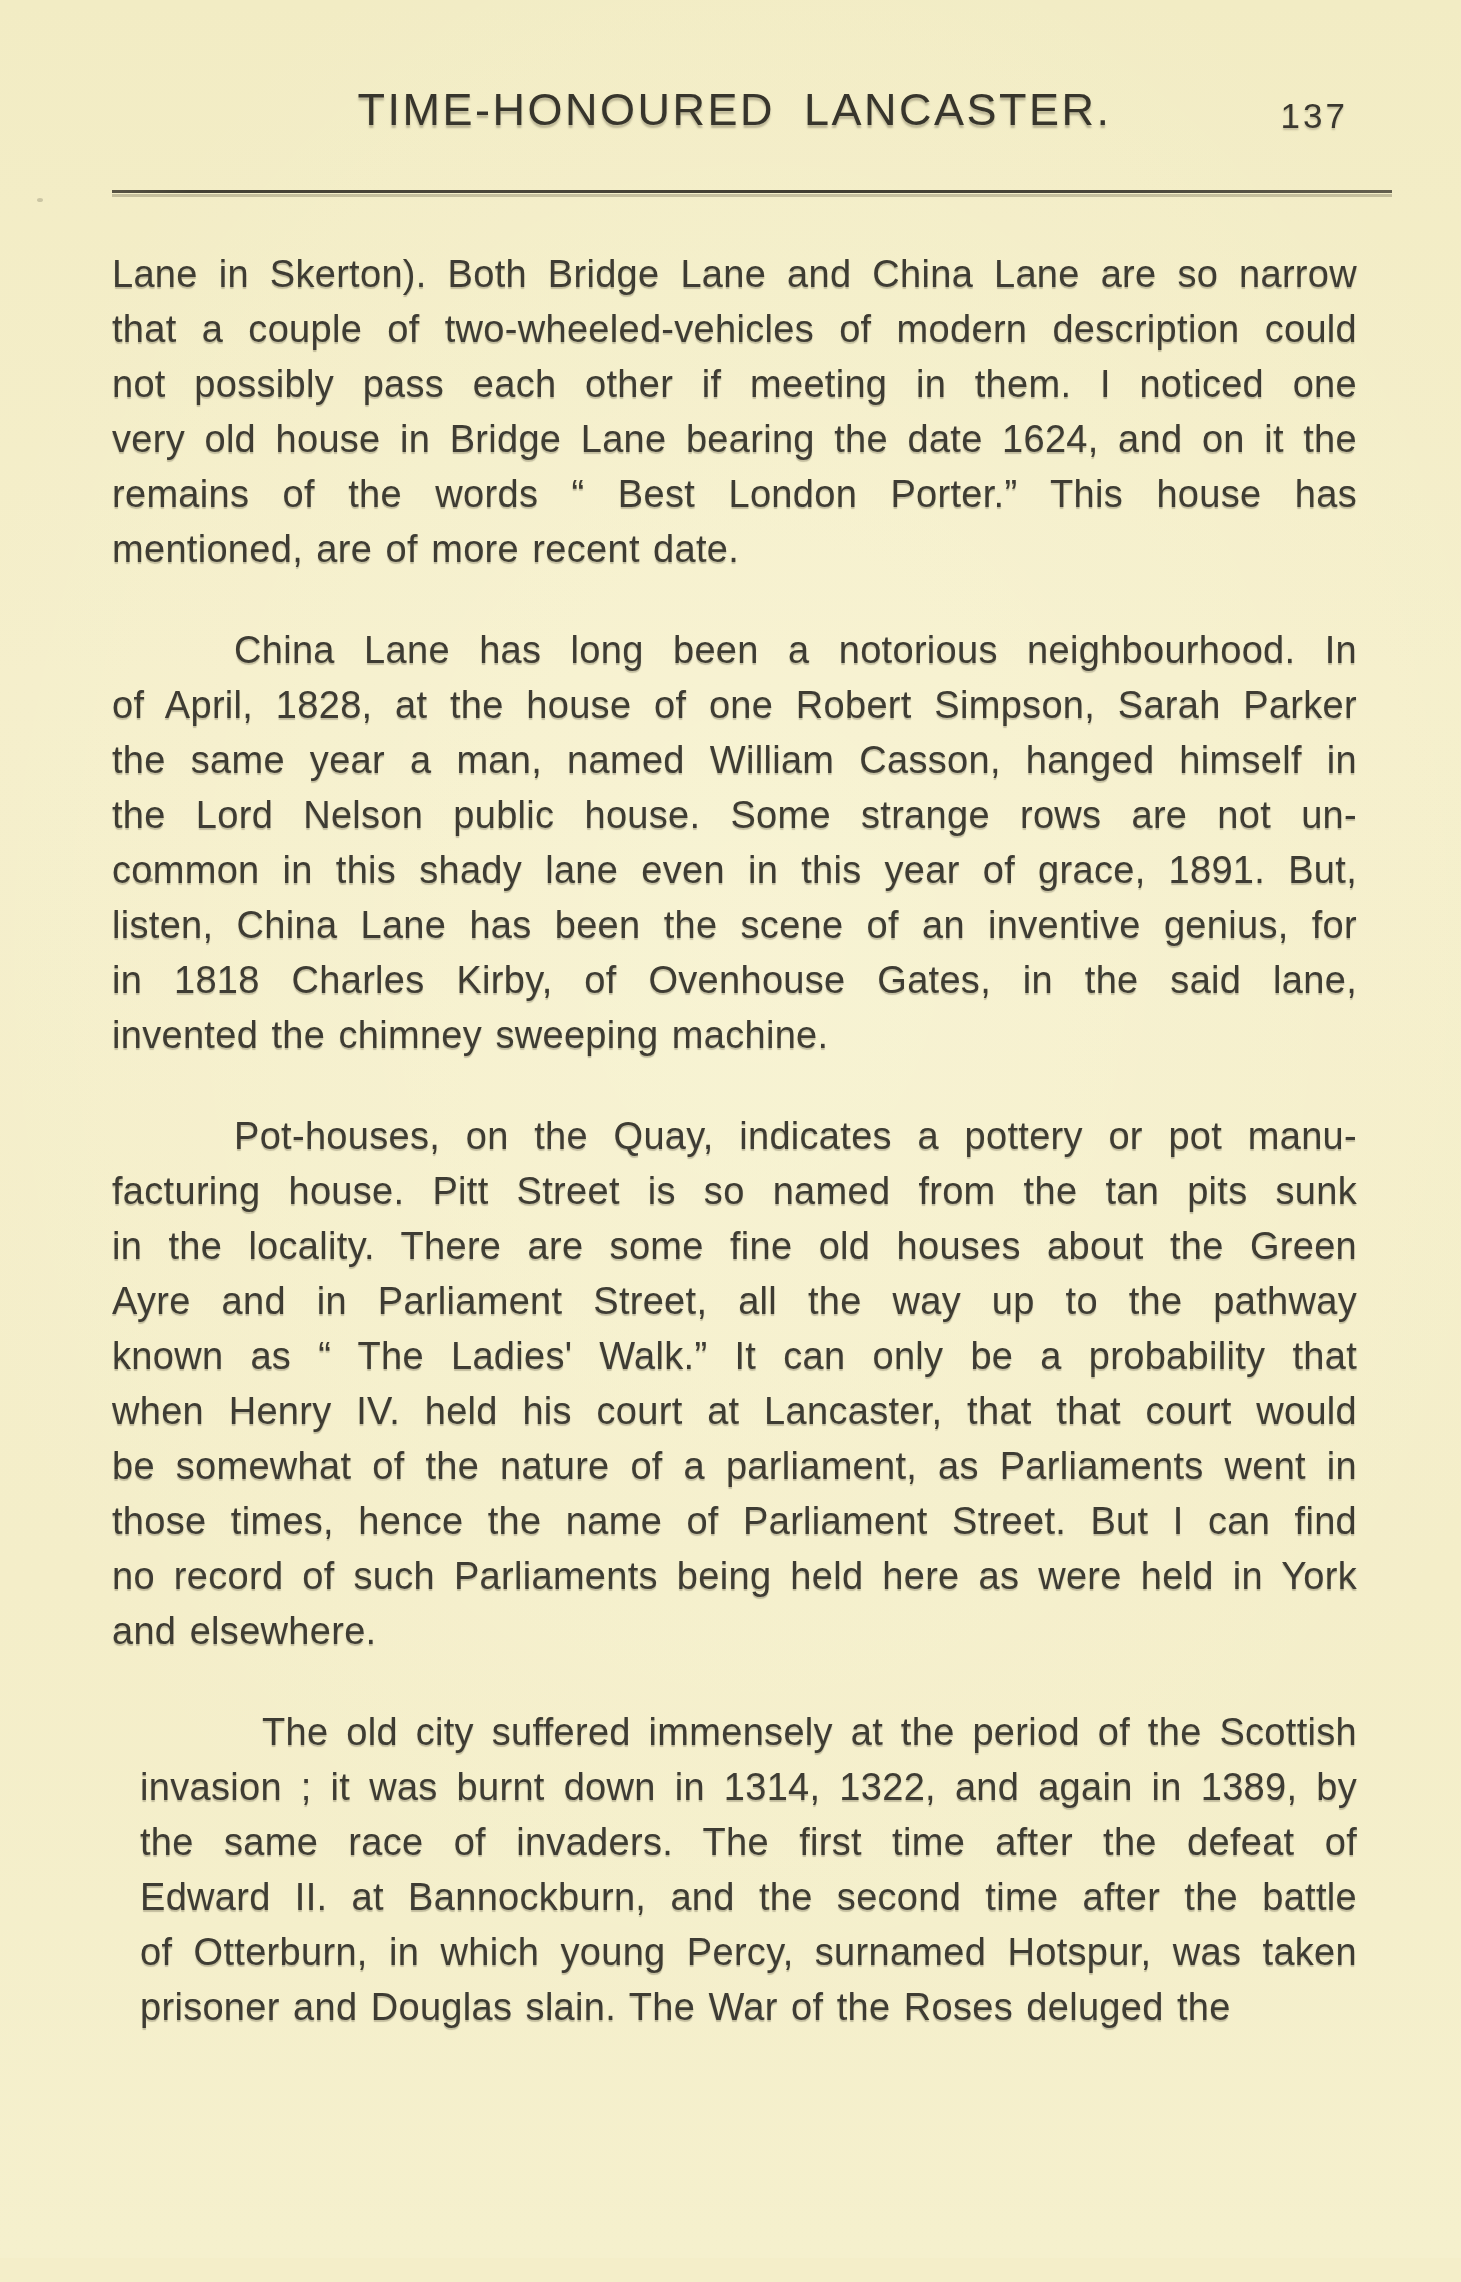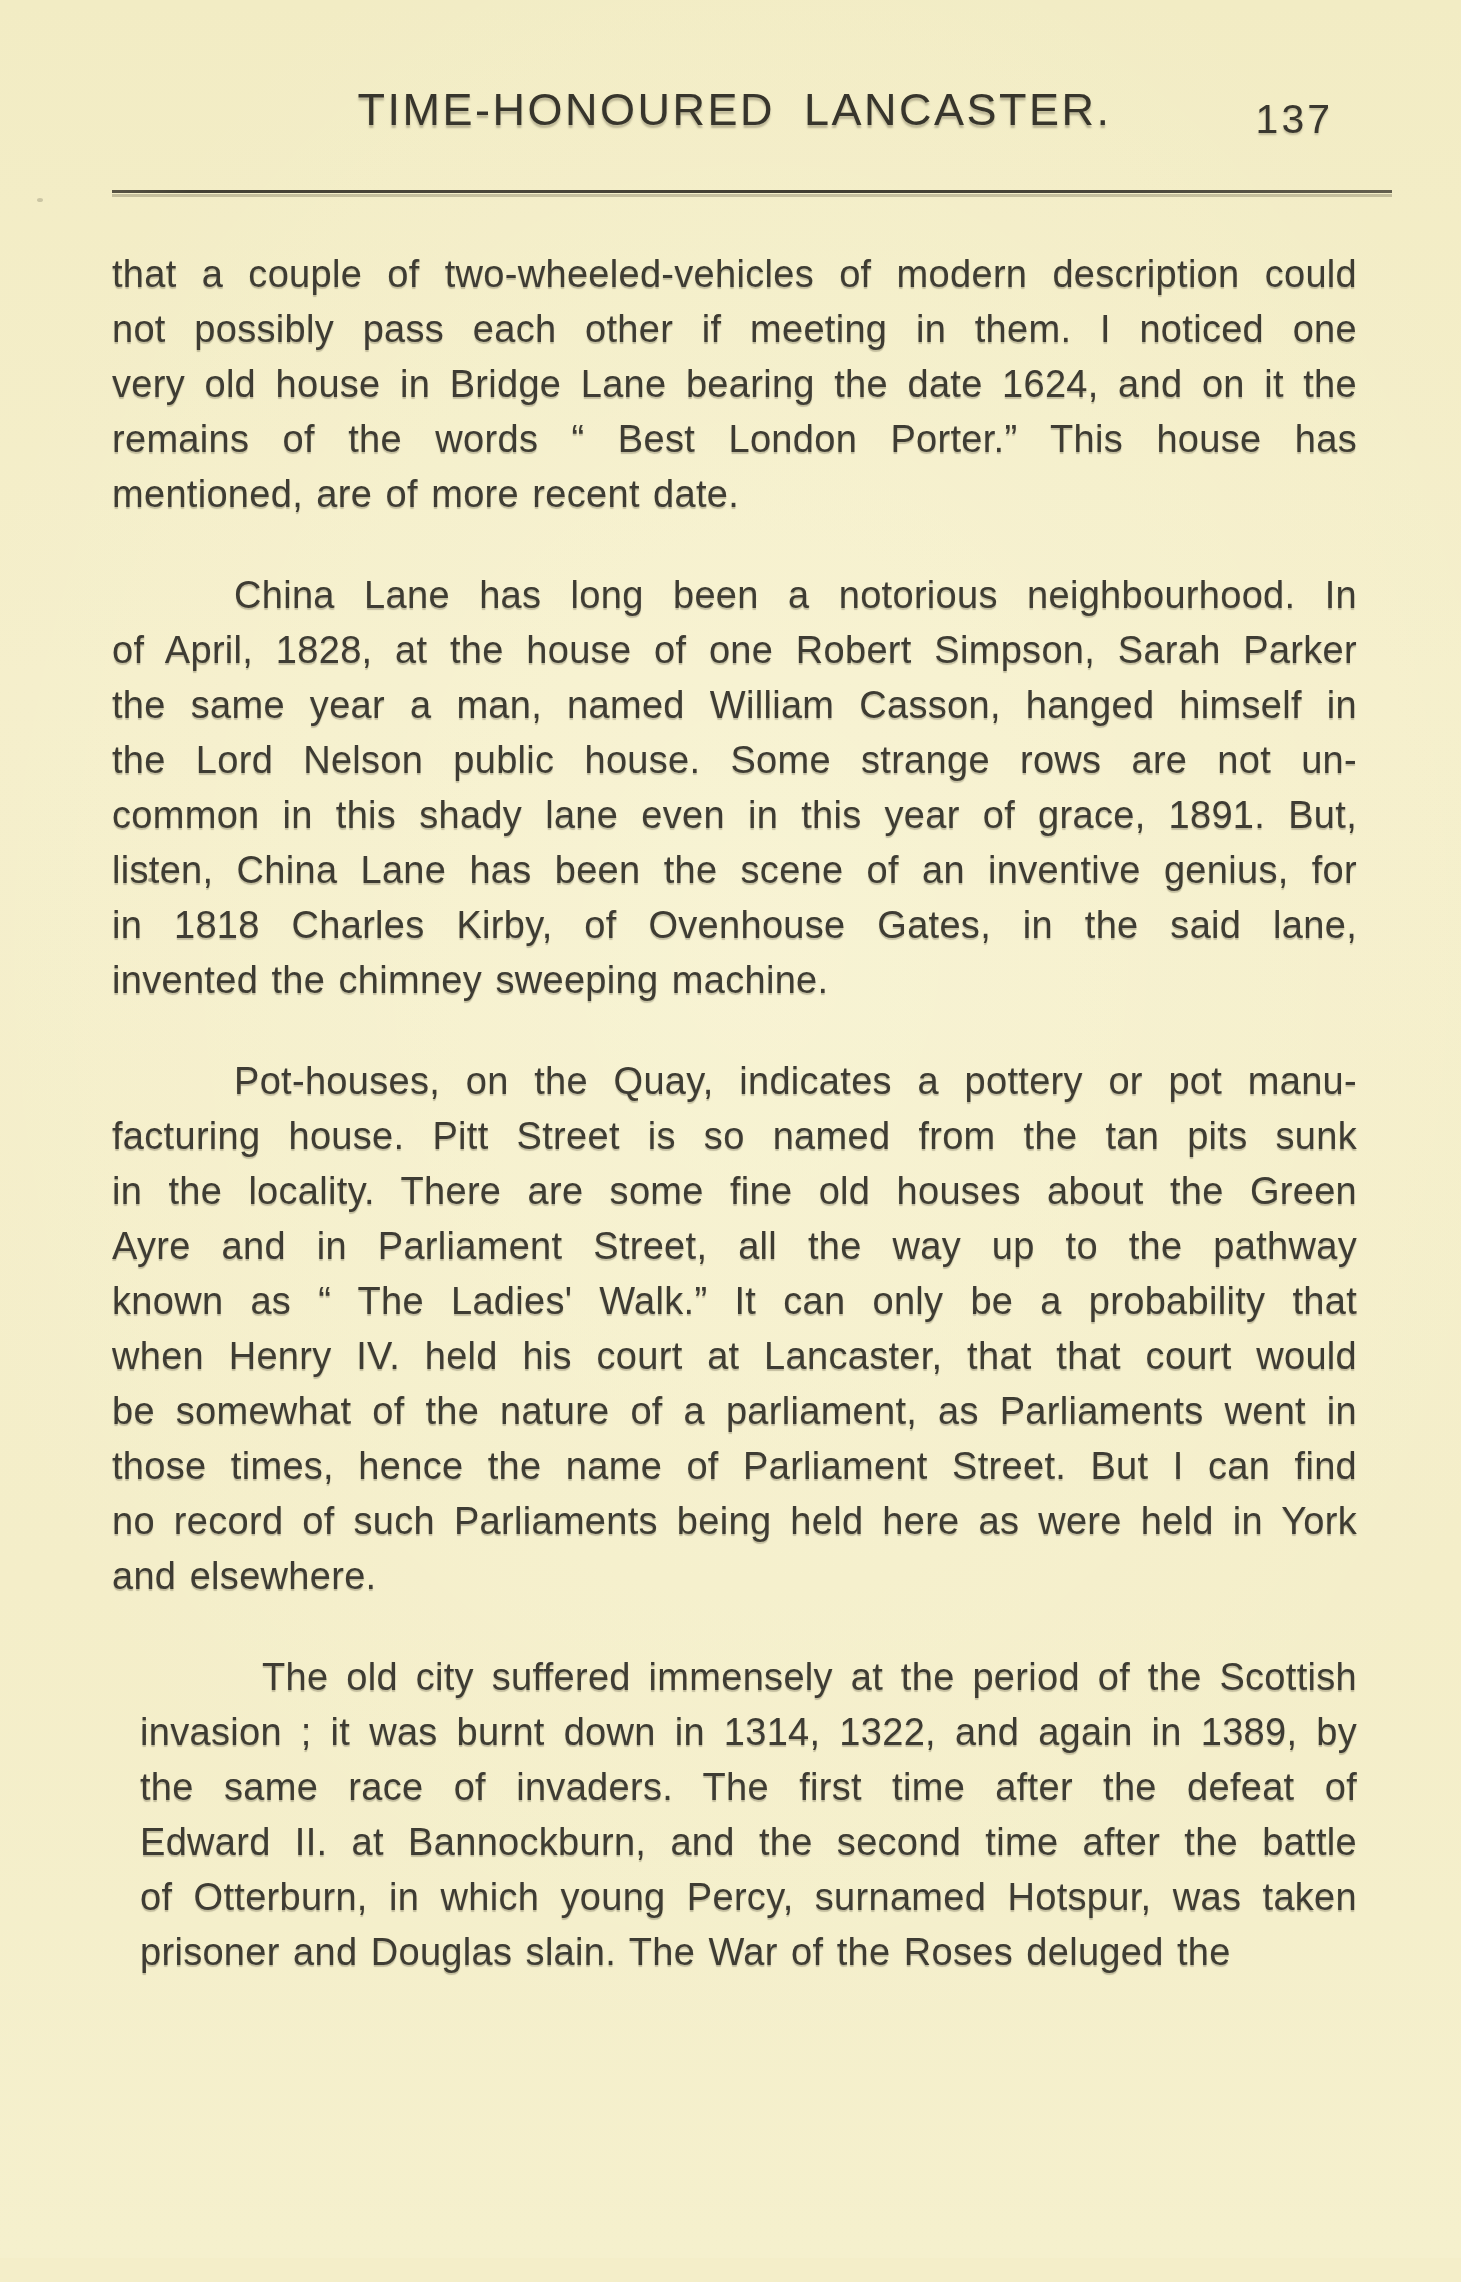--- a/index.html
+++ b/index.html
@@ -41,23 +41,23 @@
     text-align: center;
     font-size: 45px;
     letter-spacing: 2.5px;
     word-spacing: 14px;
     color: #37352c;
     text-shadow: 0 3px 2px rgba(88,82,60,0.35);
     white-space: nowrap;
   }
   .page-number {
     position: absolute;
-    right: 24px;
+    right: 9px;
     top: 12px;
-    font-size: 41px;
+    font-size: 35px;
     letter-spacing: 3px;
     color: #3a382f;
     text-shadow: 0 2px 2px rgba(88,82,60,0.3);
   }
   .head-rule {
     position: absolute;
     top: 190px;
     left: 112px;
     width: 1280px;
     height: 3px;
@@ -96,20 +96,21 @@
 
   <div class="running-head">
     <div class="running-title">TIME-HONOURED LANCASTER.</div>
     <div class="page-number">137</div>
   </div>
 
   <div class="head-rule"></div>
 
   <div class="text-block">
       <div class="paragraph">
+        <div class="line first">Lane in Skerton).  Both Bridge Lane and China Lane are so narrow</div>
         <div class="line">that a couple of two-wheeled-vehicles of modern description could</div>
         <div class="line">not possibly pass each other if meeting in them.  I noticed one</div>
         <div class="line">very old house in Bridge Lane bearing the date 1624, and on it the</div>
         <div class="line">remains of the words “ Best London Porter.”  This house has</div>
         <div class="line last">mentioned, are of more recent date.</div>
       </div>
       <div class="paragraph indent">
         <div class="line first">China Lane has long been a notorious neighbourhood.  In</div>
         <div class="line">of April, 1828, at the house of one Robert Simpson, Sarah Parker</div>
         <div class="line">the same year a man, named William Casson, hanged himself in</div>

